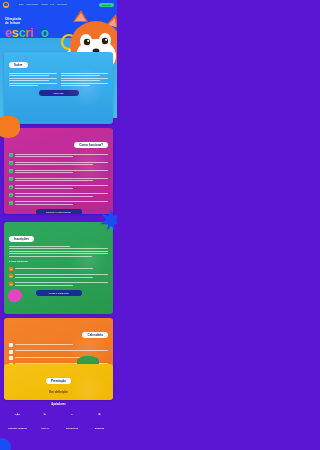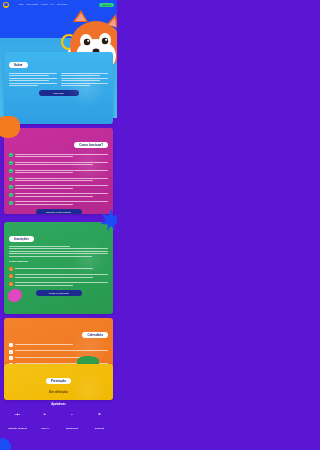--- a/index.html
+++ b/index.html
@@ -180,20 +180,27 @@
       <div class="nav-links">
         <span class="nav-link">Sobre</span>
         <span class="nav-link">Como funciona</span>
         <span class="nav-link">Prêmios</span>
         <span class="nav-link">FAQ</span>
         <span class="nav-link">Fale conosco</span>
       </div>
       <span class="nav-cta">Inscreva-se</span>
     </div>
 
+    <div class="hero-title">
+      <div class="ht-l1">Olimpíada</div>
+      <div class="ht-l2">de leitura</div>
+      <div class="wordmark">
+        <span>e</span><span>s</span><span>c</span><span>r</span><span>i</span><span>b</span><span>o</span>
+      </div>
+    </div>
 
     <svg class="fox" viewBox="0 0 62 74">
       <circle cx="10" cy="36" r="7" fill="none" stroke="#ffc400" stroke-width="2.2"></circle>
       <rect x="12" y="41" width="3" height="12" rx="1.5" fill="#ffffff" transform="rotate(40 13 42)"></rect>
       <path d="M14 16 L22 4 L29 16 Z" fill="#e8621a"></path>
       <path d="M16 15 L22 7 L27 15 Z" fill="#f4a08a"></path>
       <path d="M48 18 L57 8 L59 22 Z" fill="#e8621a"></path>
       <path d="M49 19 L56 12 L57 21 Z" fill="#f4a08a"></path>
       <ellipse cx="37" cy="40" rx="26" ry="25" fill="#f0722a"></ellipse>
       <ellipse cx="37" cy="50" rx="20" ry="17" fill="#ffffff"></ellipse>

